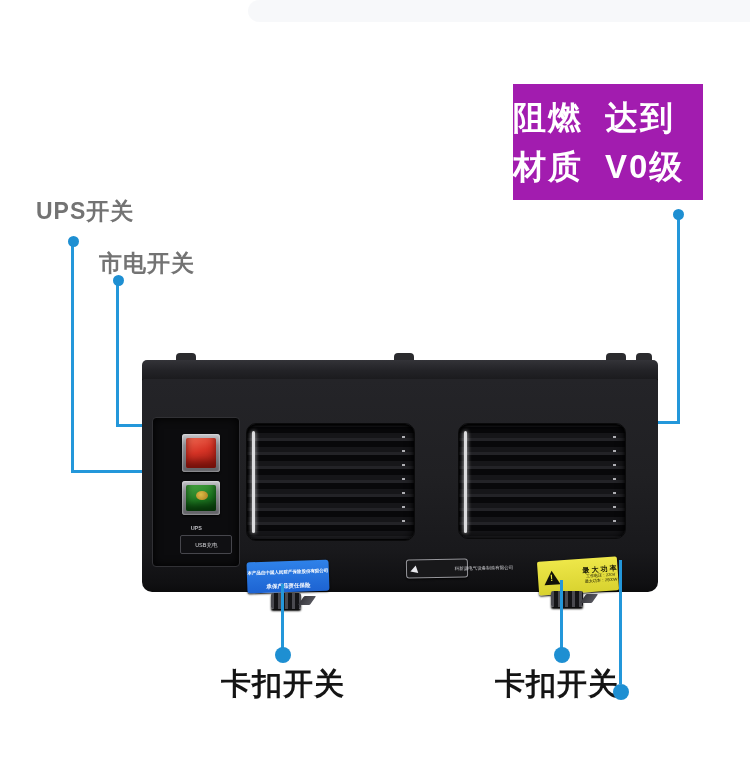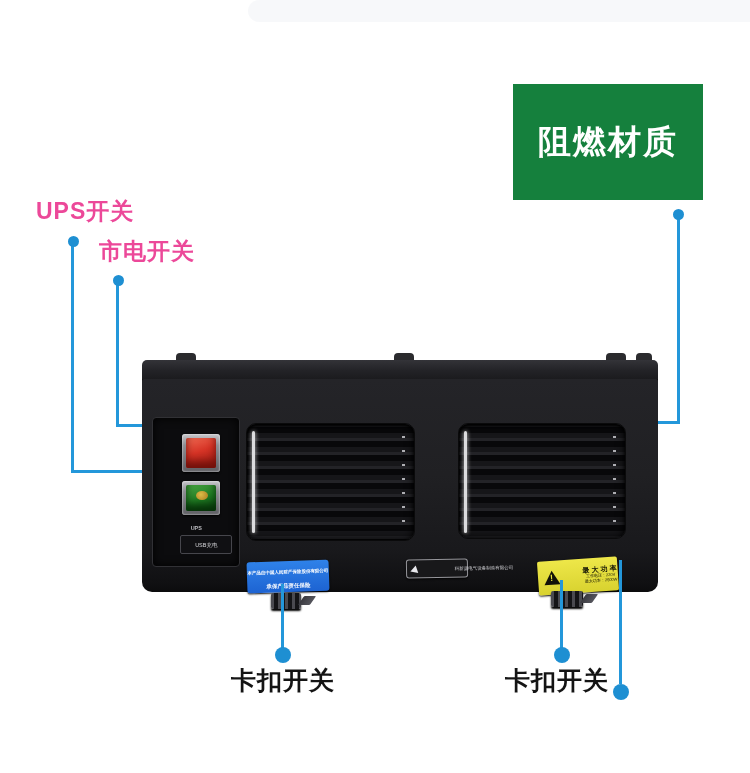--- a/index.html
+++ b/index.html
@@ -8,34 +8,34 @@
     background:#ffffff;
     font-family:"Liberation Sans","DejaVu Sans",sans-serif;
   }
   .abs{position:absolute;}
 
   
   .top-band{left:248px;top:0;width:502px;height:22px;background:#f6f7f9;border-radius:14px 0 0 14px;opacity:.85;}
 
   
   .flame-box{
-    left:513px;top:84px;width:190px;height:116px;background:#15803d;
+    left:513px;top:84px;width:190px;height:116px;background:#a21caf;
     color:#fff;display:flex;flex-direction:row;align-items:center;justify-content:center;
     font-size:33px;font-weight:700;letter-spacing:2px;line-height:1.5;
   }
 
   
   .bline{background:#2397da;}
   .bdot{background:#1e8fd2;border-radius:50%;z-index:5;}
   .dot-s{width:11px;height:11px;}
   .dot-l{width:16px;height:16px;}
 
   
-  .cn-label{color:#ec4899;font-weight:700;font-size:23px;letter-spacing:1px;white-space:nowrap;}
-  .cn-label-lg{color:#141414;font-weight:700;font-size:25px;letter-spacing:1px;text-align:center;white-space:nowrap;}
+  .cn-label{color:#737373;font-weight:700;font-size:23px;letter-spacing:1px;white-space:nowrap;}
+  .cn-label-lg{color:#141414;font-weight:700;font-size:30px;letter-spacing:1px;text-align:center;white-space:nowrap;}
   .power-value{color:#3c3c3c;font-weight:400;font-size:34px;letter-spacing:1px;text-align:center;white-space:nowrap;}
 
   
   .device{left:142px;top:352px;width:516px;height:240px;}
   .device .tab{position:absolute;width:20px;height:12px;background:#2b2b2e;border-radius:4px 4px 0 0;top:1px;}
   .device .lid{position:absolute;left:0;top:8px;width:516px;height:19px;
     background:linear-gradient(180deg,#333338 0%,#232327 55%,#1b1b1e 100%);
     border-radius:5px 5px 0 0;border-bottom:2px solid #0a0a0b;}
   .device .face{position:absolute;left:0;top:27px;width:516px;height:213px;
     background:linear-gradient(180deg,#242428 0%,#202023 45%,#19191c 80%,#101012 96%,#0c0c0d 100%);
@@ -96,32 +96,33 @@
 </style>
 </head>
 <body>
 
 <div id="stage">
 
   <div class="abs top-band"></div>
 
   <div class="abs flame-box">
     <div>阻燃材质</div>
+    <div>达到V0级</div>
   </div>
 
   <div class="abs bdot dot-s" style="left:673px;top:209px;"></div>
   <div class="abs bline" style="left:677px;top:219px;width:3px;height:203px;"></div>
   <div class="abs bline" style="left:613px;top:421px;width:67px;height:3px;"></div>
 
   <div class="abs cn-label" style="left:36px;top:196px;">UPS开关</div>
   <div class="abs bdot dot-s" style="left:68px;top:236px;"></div>
   <div class="abs bline" style="left:71px;top:246px;width:3px;height:226px;"></div>
   <div class="abs bline" style="left:71px;top:470px;width:131px;height:3px;"></div>
 
-  <div class="abs cn-label" style="left:99px;top:236px;">市电开关</div>
+  <div class="abs cn-label" style="left:99px;top:248px;">市电开关</div>
   <div class="abs bdot dot-s" style="left:113px;top:275px;"></div>
   <div class="abs bline" style="left:116px;top:285px;width:3px;height:140px;"></div>
   <div class="abs bline" style="left:116px;top:424px;width:88px;height:3px;"></div>
 
   <div class="abs device">
     <div class="tab" style="left:34px;"></div>
     <div class="tab" style="left:252px;"></div>
     <div class="tab" style="left:464px;"></div>
     <div class="tab" style="left:494px;width:16px;"></div>
     <div class="lid"></div>

